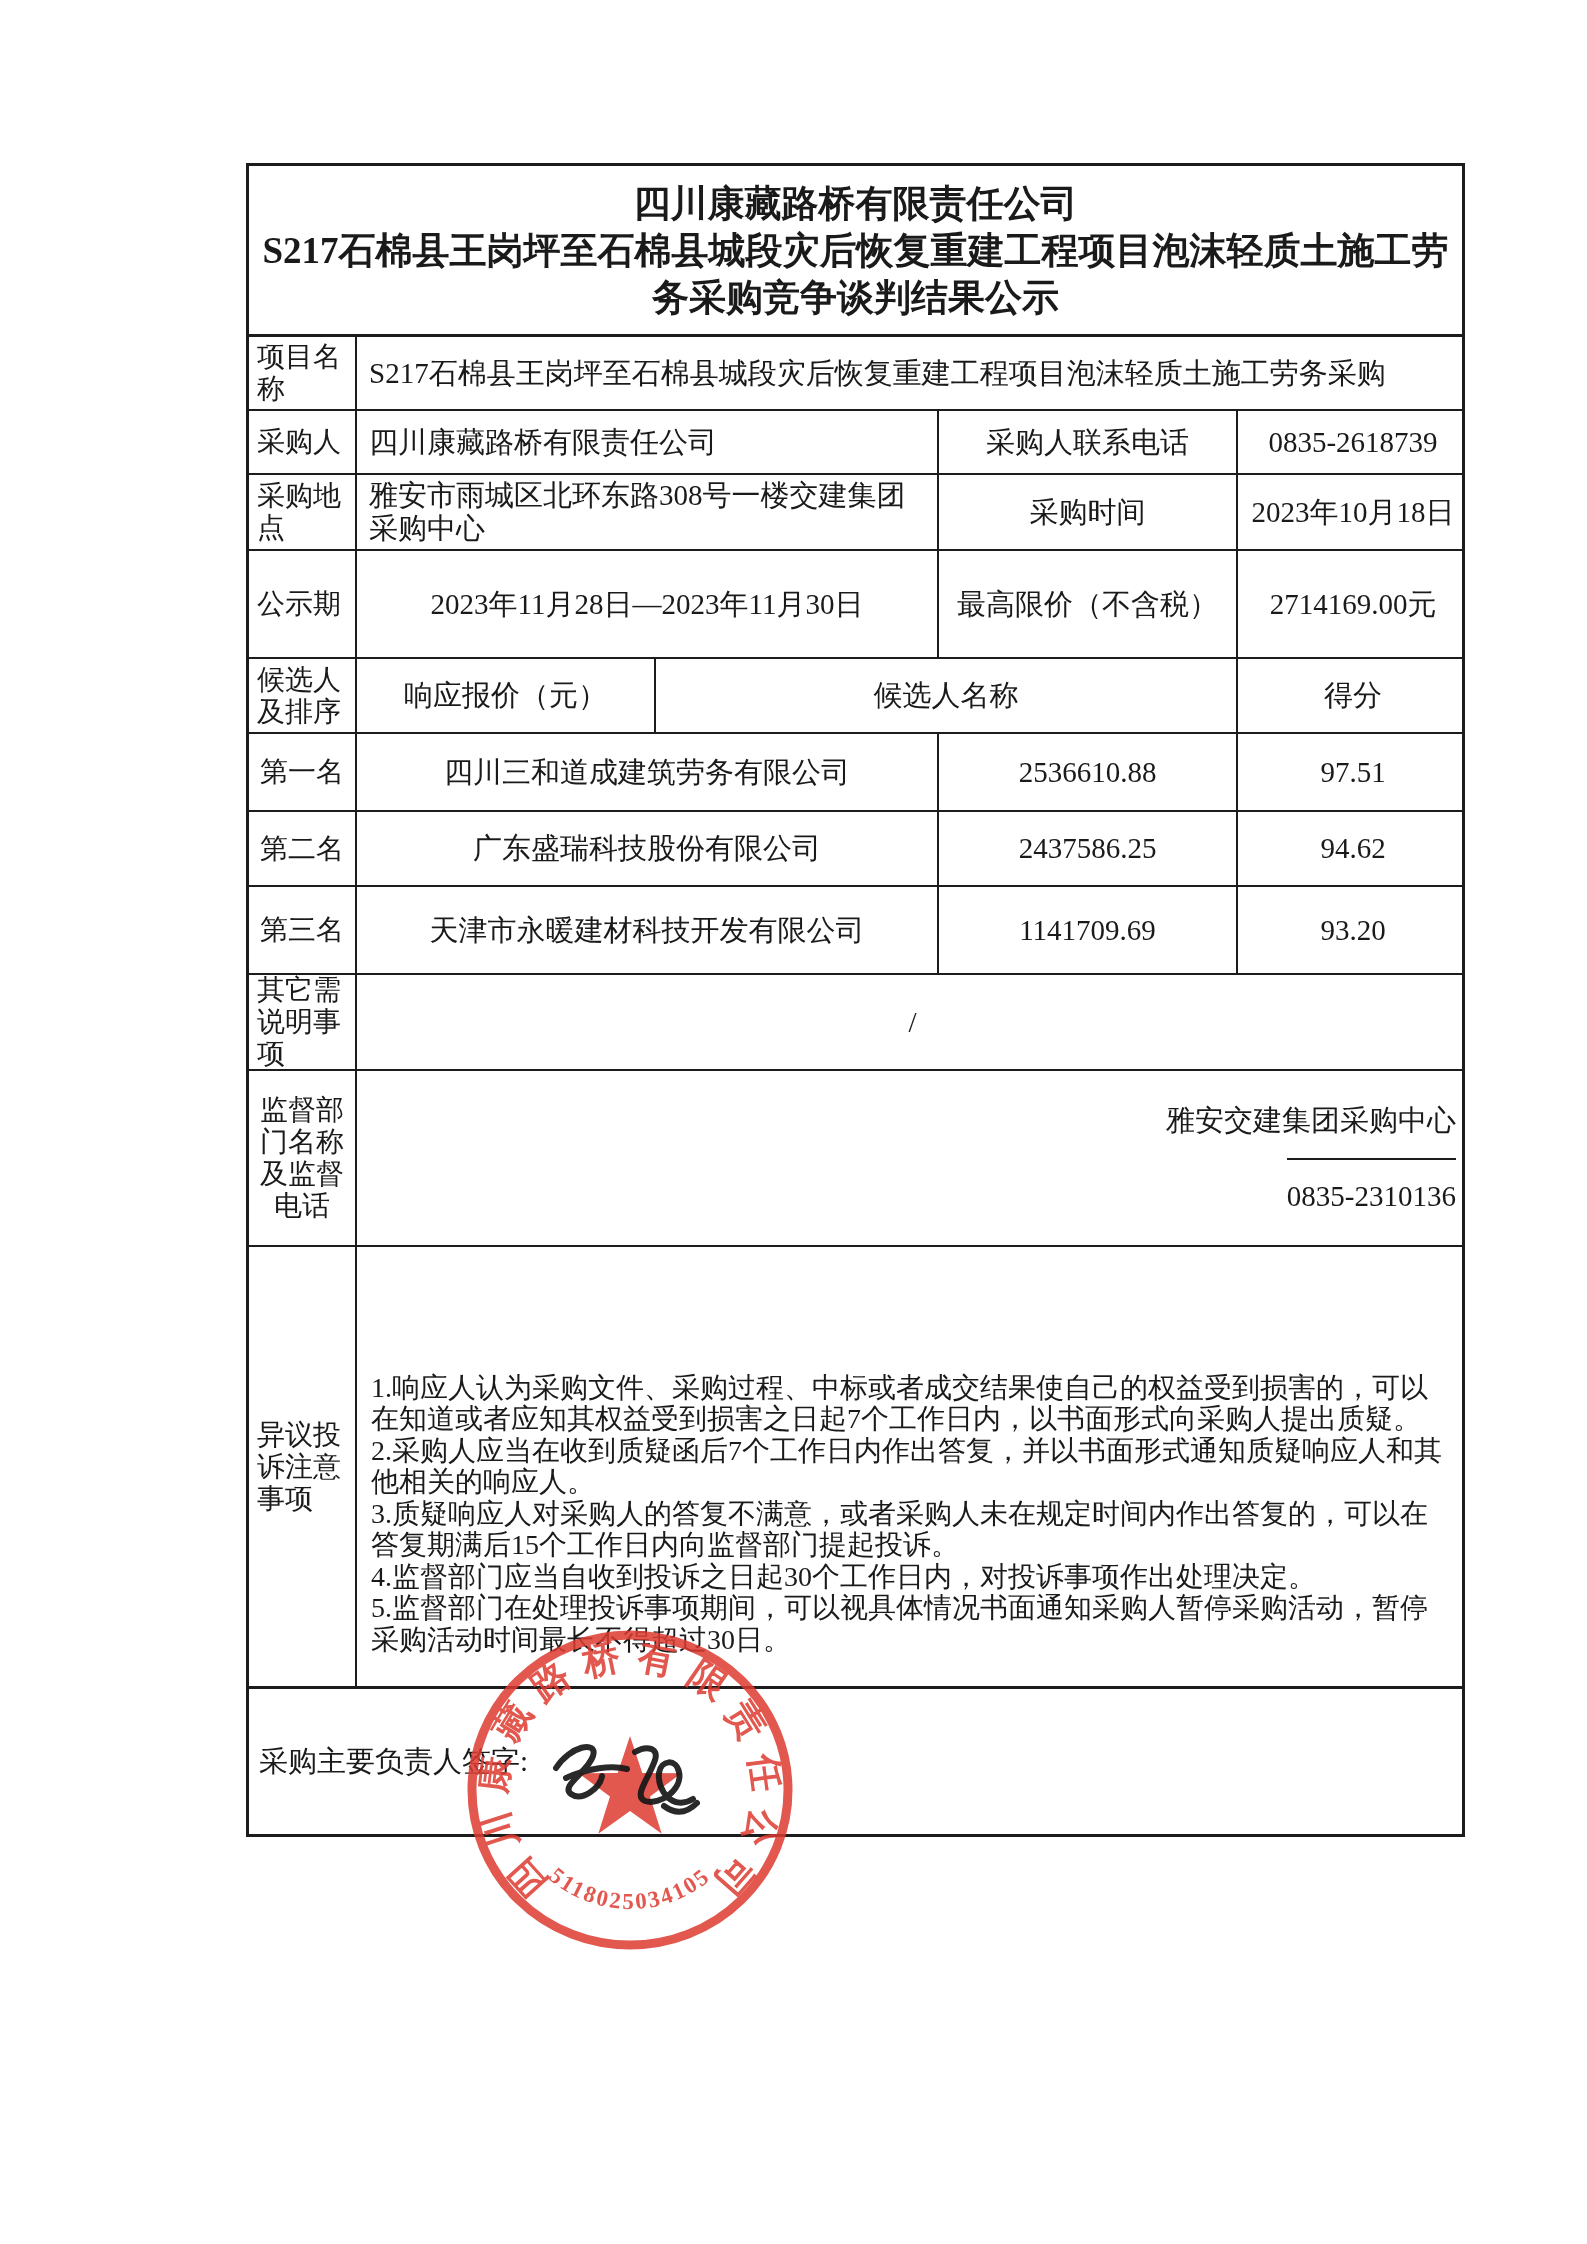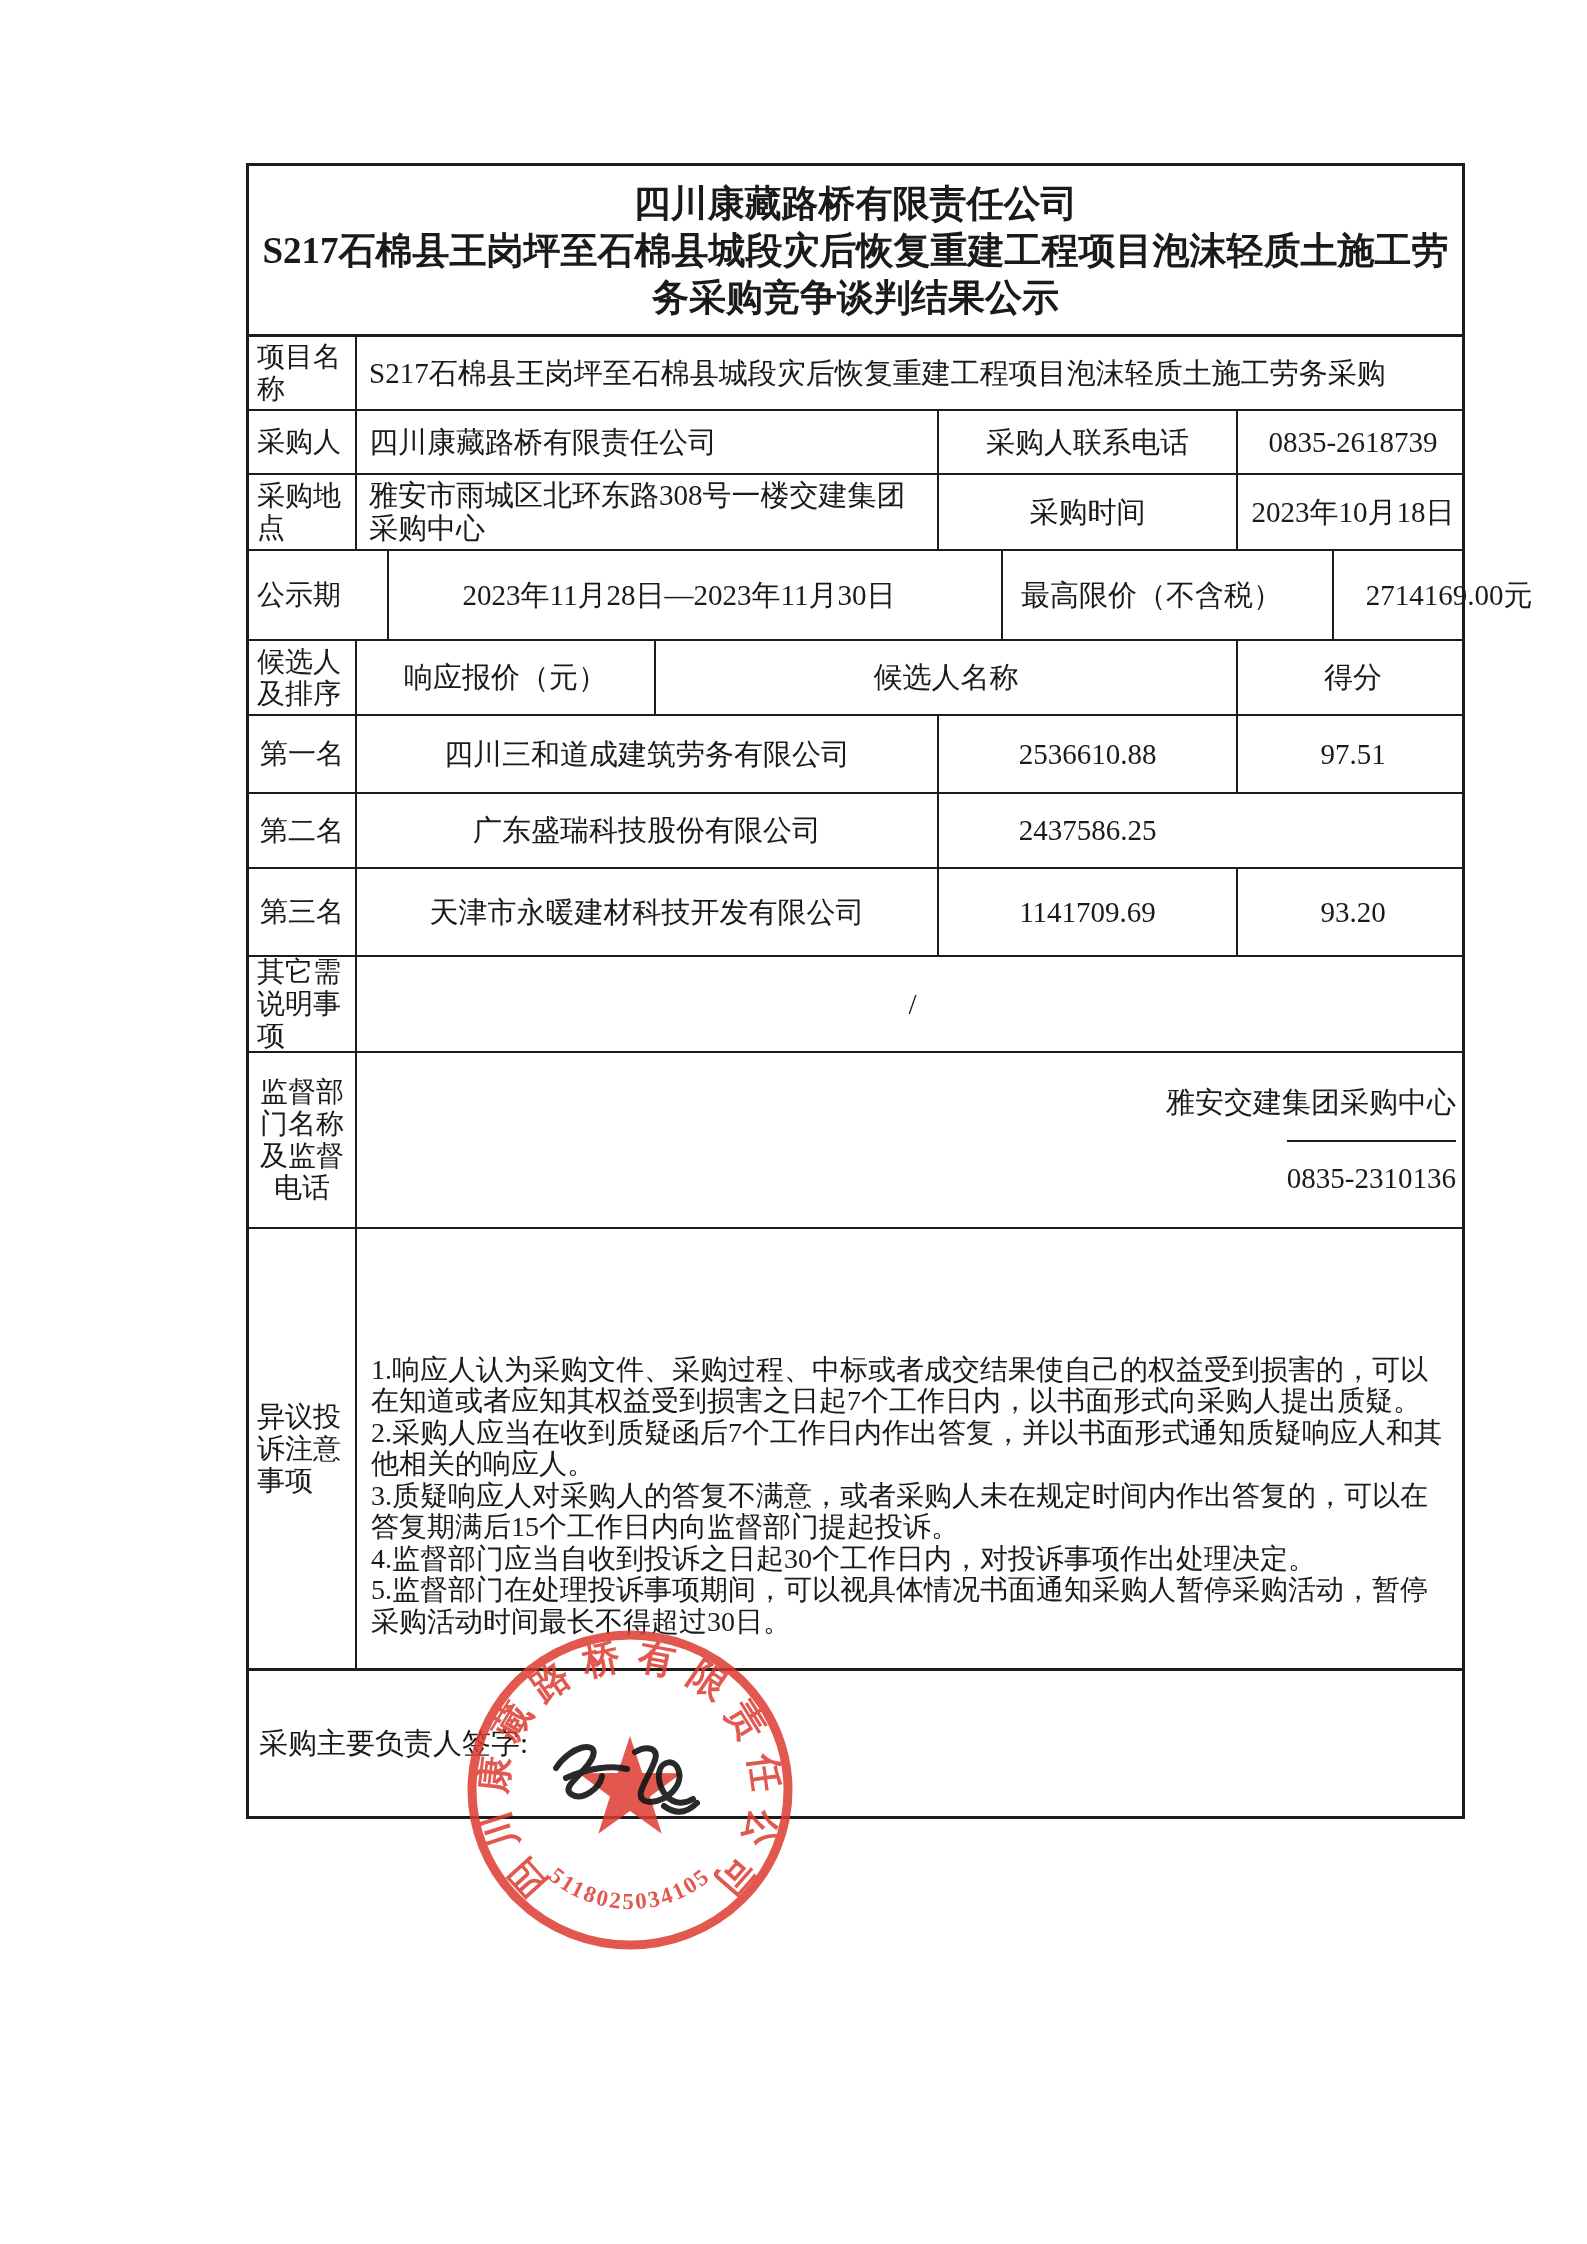--- a/index.html
+++ b/index.html
@@ -31,21 +31,21 @@
   .labelcell.c{justify-content:center;text-align:center;}
   .c2{width:582px;flex:none;}
   .c3{width:299px;flex:none;}
   .c4{width:232px;flex:none;}
   .cspan{width:1113px;flex:none;}
   
   .h-title{height:168px;}
   .h-r1{height:75px;}
   .h-r2{height:64px;}
   .h-r3{height:76px;}
-  .h-r4{height:90px;gap:32px;}
+  .h-r4{height:108px;}
   .h-r5{height:75px;}
   .h-r6{height:78px;}
   .h-r7{height:75px;}
   .h-r8{height:88px;}
   .h-r9{height:96px;}
   .h-r10{height:176px;}
   .h-r11{height:441px;}
   .h-r12{height:148px;}
   .titleblock{
     width:100%;display:flex;flex-direction:column;justify-content:center;
@@ -118,20 +118,21 @@
       <div class="labelcell c nb cell">第一名</div>
       <div class="cell c2">四川三和道成建筑劳务有限公司</div>
       <div class="cell c3">2536610.88</div>
       <div class="cell c4">97.51</div>
     </div>
 
     <div class="row h-r7">
       <div class="labelcell c nb cell">第二名</div>
       <div class="cell c2">广东盛瑞科技股份有限公司</div>
       <div class="cell c3">2437586.25</div>
+      <div class="cell c4">94.62</div>
     </div>
 
     <div class="row h-r8">
       <div class="labelcell c nb cell">第三名</div>
       <div class="cell c2">天津市永暖建材科技开发有限公司</div>
       <div class="cell c3">1141709.69</div>
       <div class="cell c4">93.20</div>
     </div>
 
     <div class="row h-r9">

